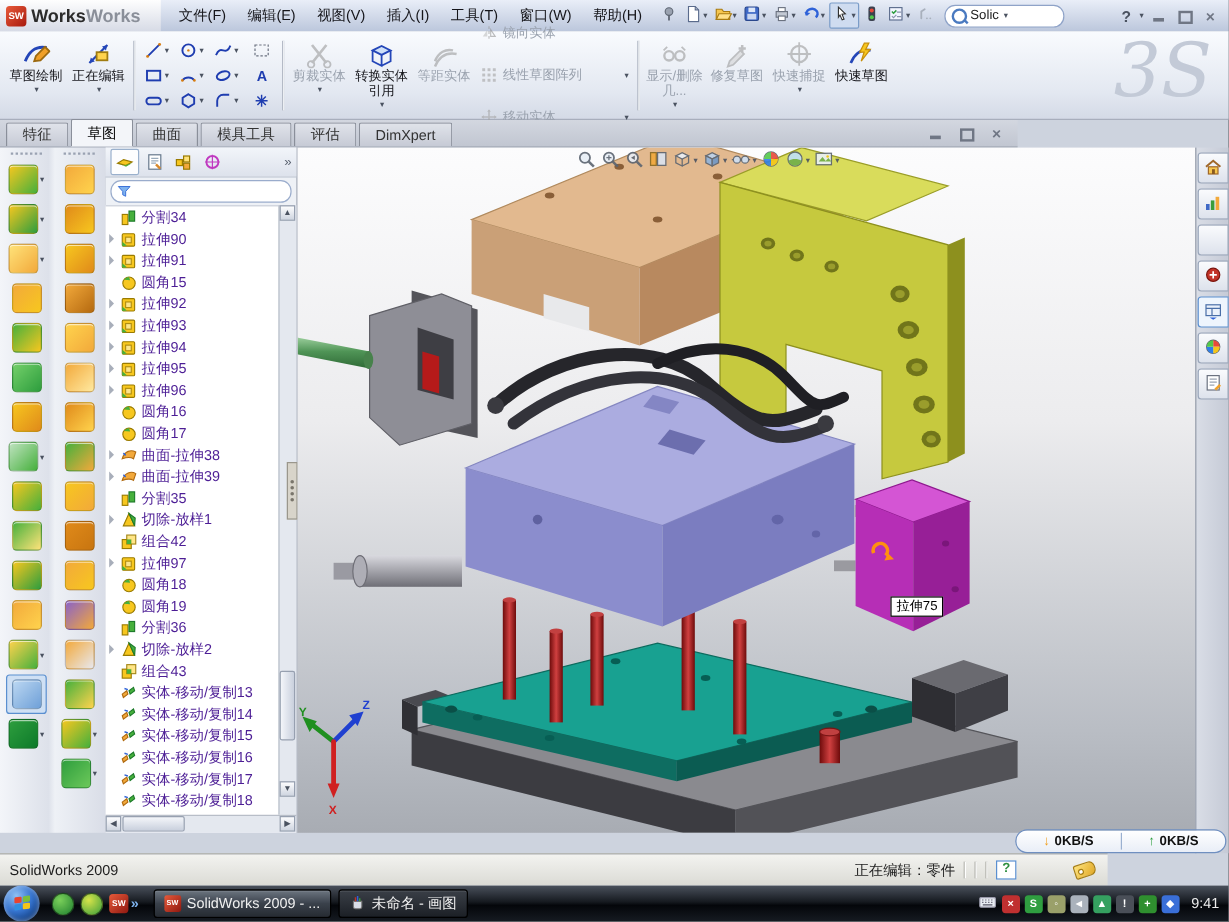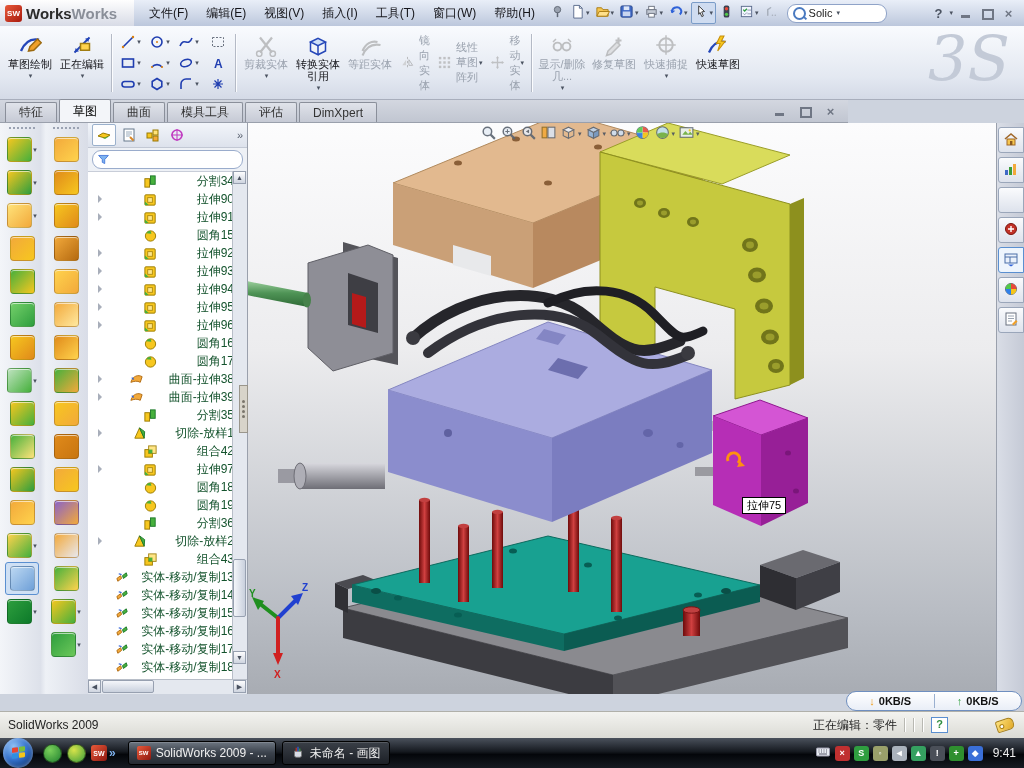--- a/index.html
+++ b/index.html
@@ -38,21 +38,21 @@
   .cgroup{display:flex;align-items:center;height:100%;}
   .vsep{width:1px;height:58px;background:#b4bac6;border-right:1px solid #fbfcfe;margin:0 3px;}
   .bigbtn{width:52px;height:66px;display:flex;flex-direction:column;align-items:center;justify-content:flex-start;
     font-size:11px;line-height:12px;text-align:center;color:#15151a;padding-top:3px;box-sizing:border-box;}
   .bigbtn .cicon{width:24px;height:24px;margin-bottom:1px;}
   .bigbtn.dis{color:#9aa2ae;}
   .dis .cicon{filter:grayscale(1) opacity(.55);}
   .sgrid{display:grid;grid-template-columns:repeat(4,29px);grid-auto-rows:21px;align-items:center;}
   .scell{display:flex;align-items:center;justify-content:center;}
   .scell .cicon{width:16px;height:16px;}
-  .stackcol{display:flex;flex-direction:row;justify-content:space-between;width:132px;}
+  .stackcol{display:flex;flex-direction:column;justify-content:space-between;width:132px;gap:15px;}
   .srow{display:flex;align-items:center;height:20px;font-size:11px;color:#9aa2ae;}
   .srow .cicon{width:15px;height:15px;margin:0 4px;filter:grayscale(1) opacity(.6);}
   .srow .dd{margin-left:auto;margin-right:4px;}
   #watermark{position:absolute;right:14px;top:-4px;font-family:"DejaVu Serif",serif;font-style:italic;
     font-size:62px;color:#c3cad7;user-select:none;}
   
   #tabrow{position:absolute;left:0;top:100px;width:848px;height:23px;
     background:linear-gradient(#d3d7e0,#c1c6d1);border-bottom:1px solid #9aa0ac;
     display:flex;align-items:flex-end;padding-left:5px;box-sizing:border-box;}
   .tab{height:19px;padding:0 13px;font-size:12px;display:flex;align-items:center;
@@ -74,21 +74,21 @@
     border-right:1px solid #9aa0ac;box-sizing:border-box;}
   #thead{height:24px;display:flex;align-items:center;gap:2px;padding:0 4px;
     background:linear-gradient(#f2f5fa,#dde2ec);border-bottom:1px solid #c2c8d4;}
   .ttab{width:22px;height:20px;display:flex;align-items:center;justify-content:center;border-radius:2px;}
   .ttab.cur{background:#fdfdfe;border:1px solid #9ab0cc;}
   #thead .more{margin-left:auto;color:#5a6270;font-size:11px;}
   #tfilter{margin:2px 4px;height:17px;border:1px solid #9aaccc;border-radius:9px;background:#fff;
     display:flex;align-items:center;padding:0 4px;}
   .tlist{position:absolute;left:0;top:48px;width:146px;height:508px;background:#fff;overflow:hidden;
     border-top:1px solid #c8cdd8;}
-  .trow{display:flex;align-items:center;height:18px;padding-left:10px;font-size:12px;color:#14532d;white-space:nowrap;justify-content:space-between;}
+  .trow{display:flex;align-items:center;height:18px;padding-left:3px;font-size:12px;color:#4c1d95;white-space:nowrap;}
   .arr{width:9px;flex:none;display:flex;align-items:center;}
   .arr i{width:0;height:0;border-left:4px solid #a8aeba;border-top:4px solid transparent;border-bottom:4px solid transparent;}
   .ticon{width:15px;height:15px;margin:0 3px 0 0;flex:none;}
   .vscroll{position:absolute;right:0;top:48px;width:14px;height:508px;background:#e4e8ef;border-left:1px solid #b8bec8;}
   .sbtn{position:absolute;left:0;width:13px;height:13px;background:linear-gradient(#fdfdfe,#cfd5e0);
     border:1px solid #97a0b0;box-sizing:border-box;font-size:7px;color:#4a5260;text-align:center;line-height:11px;}
   .vthumb{position:absolute;left:0;width:13px;background:linear-gradient(90deg,#f4f6fa,#c9d0dd);
     border:1px solid #97a0b0;border-radius:2px;box-sizing:border-box;}
   .hscroll{position:absolute;left:0;bottom:0;width:159px;height:14px;background:#e4e8ef;border-top:1px solid #b8bec8;}
   .hthumb{position:absolute;top:0;height:13px;background:linear-gradient(#f4f6fa,#c9d0dd);
@@ -113,21 +113,21 @@
   
   #bottomrow{position:absolute;left:0;top:694px;width:996px;height:17px;
     background:linear-gradient(#e7eaf0,#ccd1da);border-top:1px solid #aab0bc;
     display:flex;align-items:flex-end;padding-left:90px;box-sizing:border-box;}
   .navbtn{width:16px;height:14px;font-size:7px;color:#4a5260;background:linear-gradient(#fbfcfe,#d6dbe4);
     border:1px solid #97a0b0;border-bottom:none;display:flex;align-items:center;justify-content:center;}
   .vtab{height:15px;padding:0 10px;font-size:11px;display:flex;align-items:center;
     border:1px solid #8a8f9a;border-bottom:none;background:linear-gradient(#d6d9e1,#c2c6d0);margin-left:2px;color:#333;}
   .vtab.active{background:#f4f5f8;color:#000;}
   
-  #statusbar{position:absolute;left:0;top:711px;width:1024px;height:27px;
+  #statusbar{position:absolute;left:0;top:711px;width:923px;height:27px;
     background:linear-gradient(#f3f3f0,#dbdbd5);border-top:1px solid #b0b0aa;
     display:flex;align-items:center;font-size:12px;color:#1d1d1d;padding:0 8px;box-sizing:border-box;}
   #sright{margin-left:auto;display:flex;align-items:center;gap:7px;padding-right:2px;}
   .ssep{width:1px;height:14px;background:#b8b8b2;border-right:1px solid #fff;}
   .helpbox{width:15px;height:14px;background:#fff;border:1px solid #5a8fd0;color:#2f8f40;
     font-weight:bold;font-size:11px;text-align:center;line-height:13px;}
   .tagico{width:16px;height:10px;background:linear-gradient(135deg,#ffe37a,#e0a828);border:1px solid #a87f14;
     border-radius:2px 5px 5px 2px;position:relative;transform:rotate(-18deg);}
   .tagico:after{content:"";position:absolute;left:2px;top:3px;width:3px;height:3px;border-radius:50%;background:#fff;border:1px solid #a87f14;}
   

